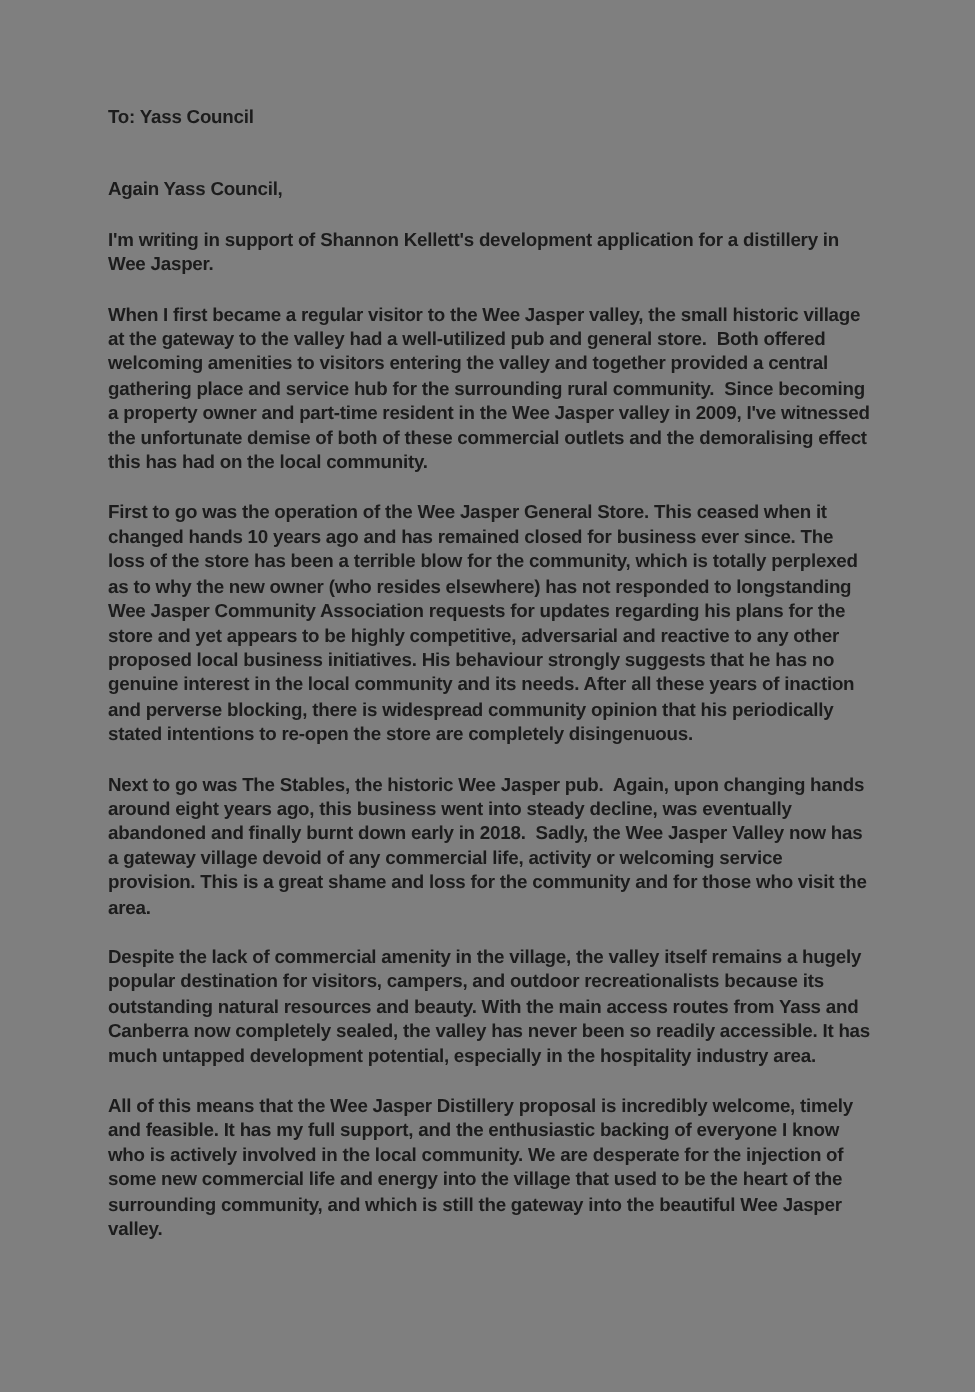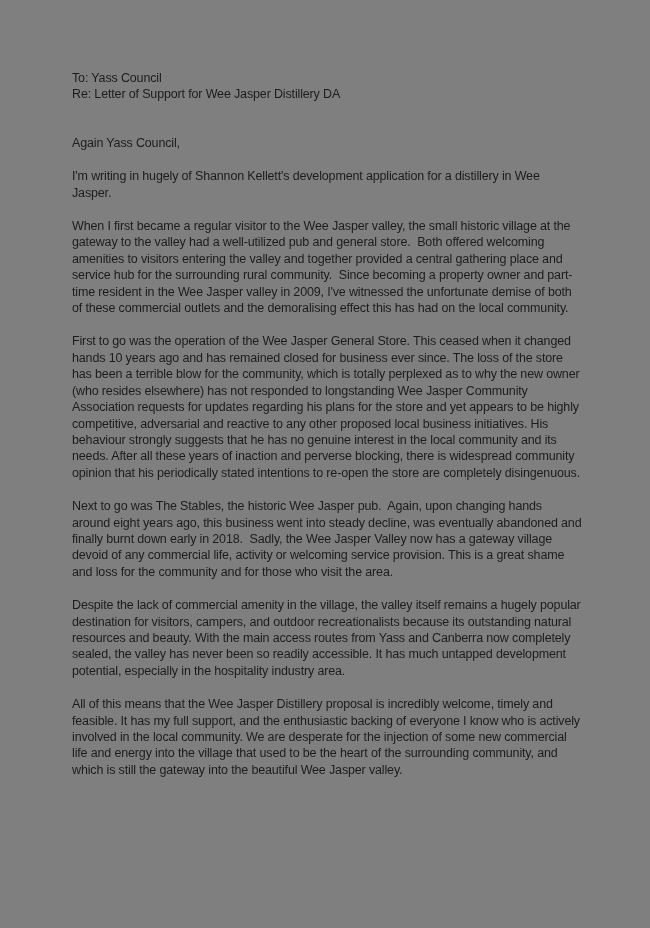--- a/index.html
+++ b/index.html
@@ -16,44 +16,44 @@
   }
   .page {
     position: absolute;
     left: 72px;
     top: 70px;
     width: 510px;
     color: #1c1c1c;
     font-size: 12.5px;
     line-height: 16.4px;
     letter-spacing: -0.15px;
+    font-weight: bold;
   }
   .hdr p {
     margin: 0;
   }
   .salutation {
     margin: 32px 0 0 0;
   }
   .body-paras p {
     margin: 17px 0 0 0;
     white-space: pre-wrap;
   }
 </style>
 </head>
 <body style="background: rgb(127, 127, 127);">
 
 <div class="page" style="color: rgb(28, 28, 28);">
   <div class="hdr">
     <p>To: Yass Council</p>
-    <p>Re: Letter of Support for Wee Jasper Distillery DA</p>
   </div>
 
   <p class="salutation">Again Yass Council,</p>
 
   <div class="body-paras">
-    <p>I'm writing in hugely of Shannon Kellett's development application for a distillery in Wee Jasper.</p>
+    <p>I'm writing in support of Shannon Kellett's development application for a distillery in Wee Jasper.</p>
     <p>When I first became a regular visitor to the Wee Jasper valley, the small historic village at the gateway to the valley had a well-utilized pub and general store.  Both offered welcoming amenities to visitors entering the valley and together provided a central gathering place and service hub for the surrounding rural community.  Since becoming a property owner and part-time resident in the Wee Jasper valley in 2009, I've witnessed the unfortunate demise of both of these commercial outlets and the demoralising effect this has had on the local community.</p>
     <p>First to go was the operation of the Wee Jasper General Store. This ceased when it changed hands 10 years ago and has remained closed for business ever since. The loss of the store has been a terrible blow for the community, which is totally perplexed as to why the new owner (who resides elsewhere) has not responded to longstanding Wee Jasper Community Association requests for updates regarding his plans for the store and yet appears to be highly competitive, adversarial and reactive to any other proposed local business initiatives. His behaviour strongly suggests that he has no genuine interest in the local community and its needs. After all these years of inaction and perverse blocking, there is widespread community opinion that his periodically stated intentions to re-open the store are completely disingenuous.</p>
     <p>Next to go was The Stables, the historic Wee Jasper pub.  Again, upon changing hands around eight years ago, this business went into steady decline, was eventually abandoned and finally burnt down early in 2018.  Sadly, the Wee Jasper Valley now has a gateway village devoid of any commercial life, activity or welcoming service provision. This is a great shame and loss for the community and for those who visit the area.</p>
     <p>Despite the lack of commercial amenity in the village, the valley itself remains a hugely popular destination for visitors, campers, and outdoor recreationalists because its outstanding natural resources and beauty. With the main access routes from Yass and Canberra now completely sealed, the valley has never been so readily accessible. It has much untapped development potential, especially in the hospitality industry area.</p>
     <p>All of this means that the Wee Jasper Distillery proposal is incredibly welcome, timely and feasible. It has my full support, and the enthusiastic backing of everyone I know who is actively involved in the local community. We are desperate for the injection of some new commercial life and energy into the village that used to be the heart of the surrounding community, and which is still the gateway into the beautiful Wee Jasper valley.</p>
   </div>
 </div>
 
 </body></html>

